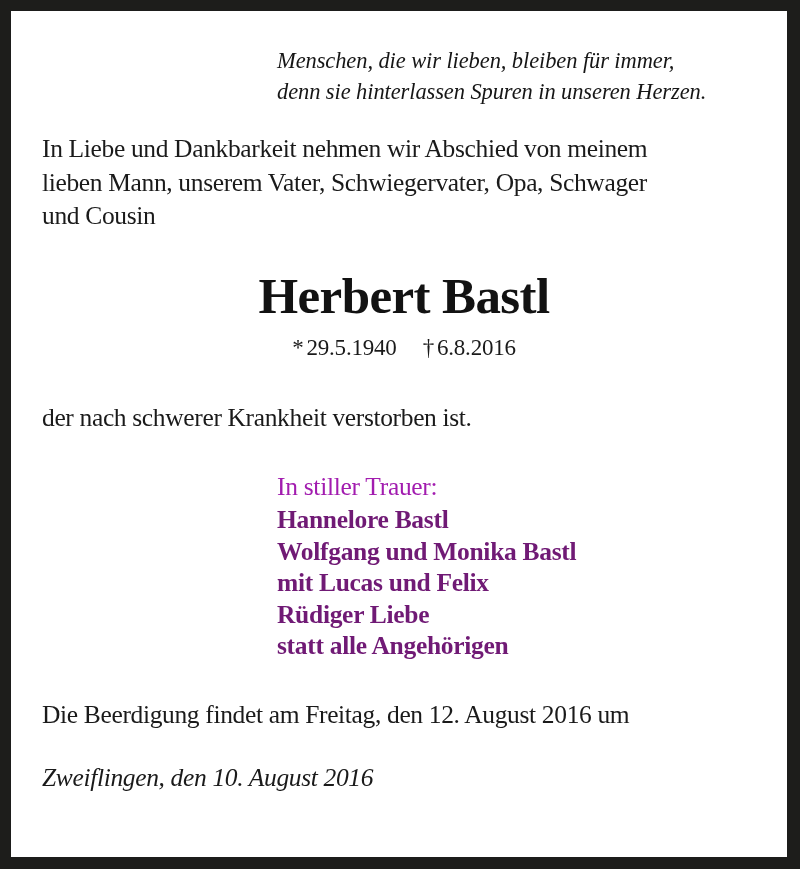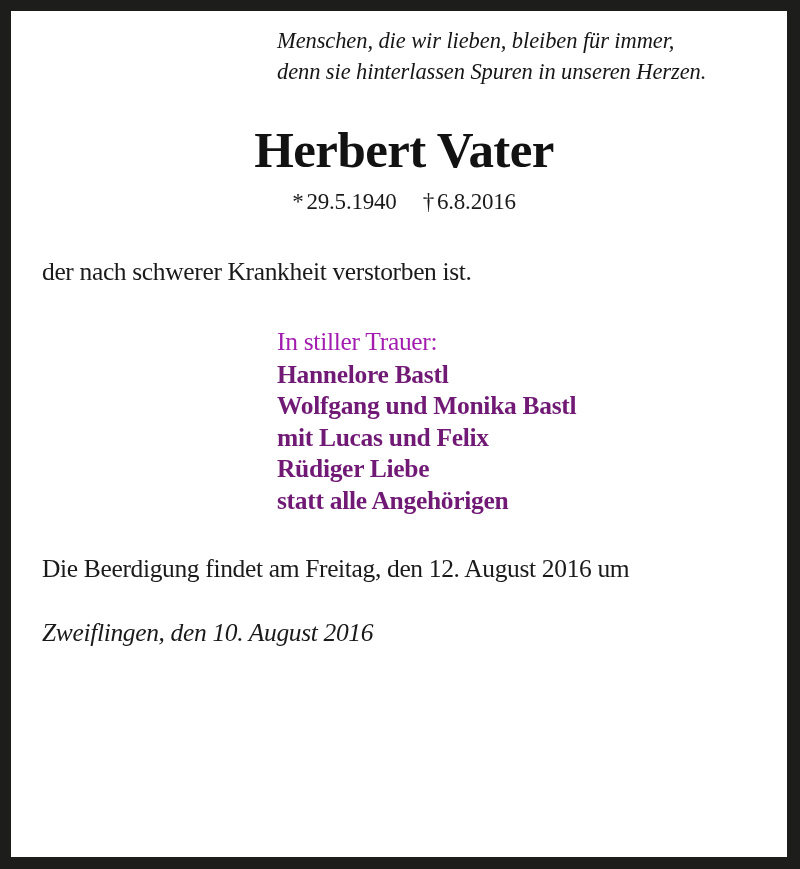--- a/index.html
+++ b/index.html
@@ -39,21 +39,21 @@
     left: 0;
     top: 0;
     width: 100%;
     height: 100%;
     padding: 0 21px 0 31px;
   }
 
   
   .epigraph {
     margin: 0;
-    padding-top: 14px;
+    padding-top: 34px;
     padding-left: 235px;
     font-style: italic;
     font-size: 22.5px;
     line-height: 31px;
     letter-spacing: -0.1px;
     color: #161616;
   }
   .epigraph .line { display: block; white-space: nowrap; }
 
   
@@ -136,23 +136,28 @@
 
 <div class="notice-frame">
   <div class="notice-inner">
     <div class="content">
 
       <div class="epigraph">
         <span class="line">Menschen, die wir lieben, bleiben für immer,</span>
         <span class="line">denn sie hinterlassen Spuren in unseren Herzen.</span>
       </div>
 
+      <div class="body-paragraph intro">
+        <span class="line">In Liebe und Dankbarkeit nehmen wir Abschied von meinem</span>
+        <span class="line">lieben Mann, unserem Vater, Schwiegervater, Opa, Schwager</span>
+        <span class="line">und Cousin</span>
+      </div>
 
       <div class="name-block">
-        <div class="deceased-name">Herbert Vater</div>
+        <div class="deceased-name">Herbert Bastl</div>
         <div class="dates">
           <span class="birth-symbol">*</span><span>29.5.1940</span><span class="date-gap"></span><span class="death-symbol">†</span><span>6.8.2016</span>
         </div>
       </div>
 
       <div class="body-paragraph after-name">
         <span class="line">der nach schwerer Krankheit verstorben ist.</span>
       </div>
 
       <div class="mourners">

